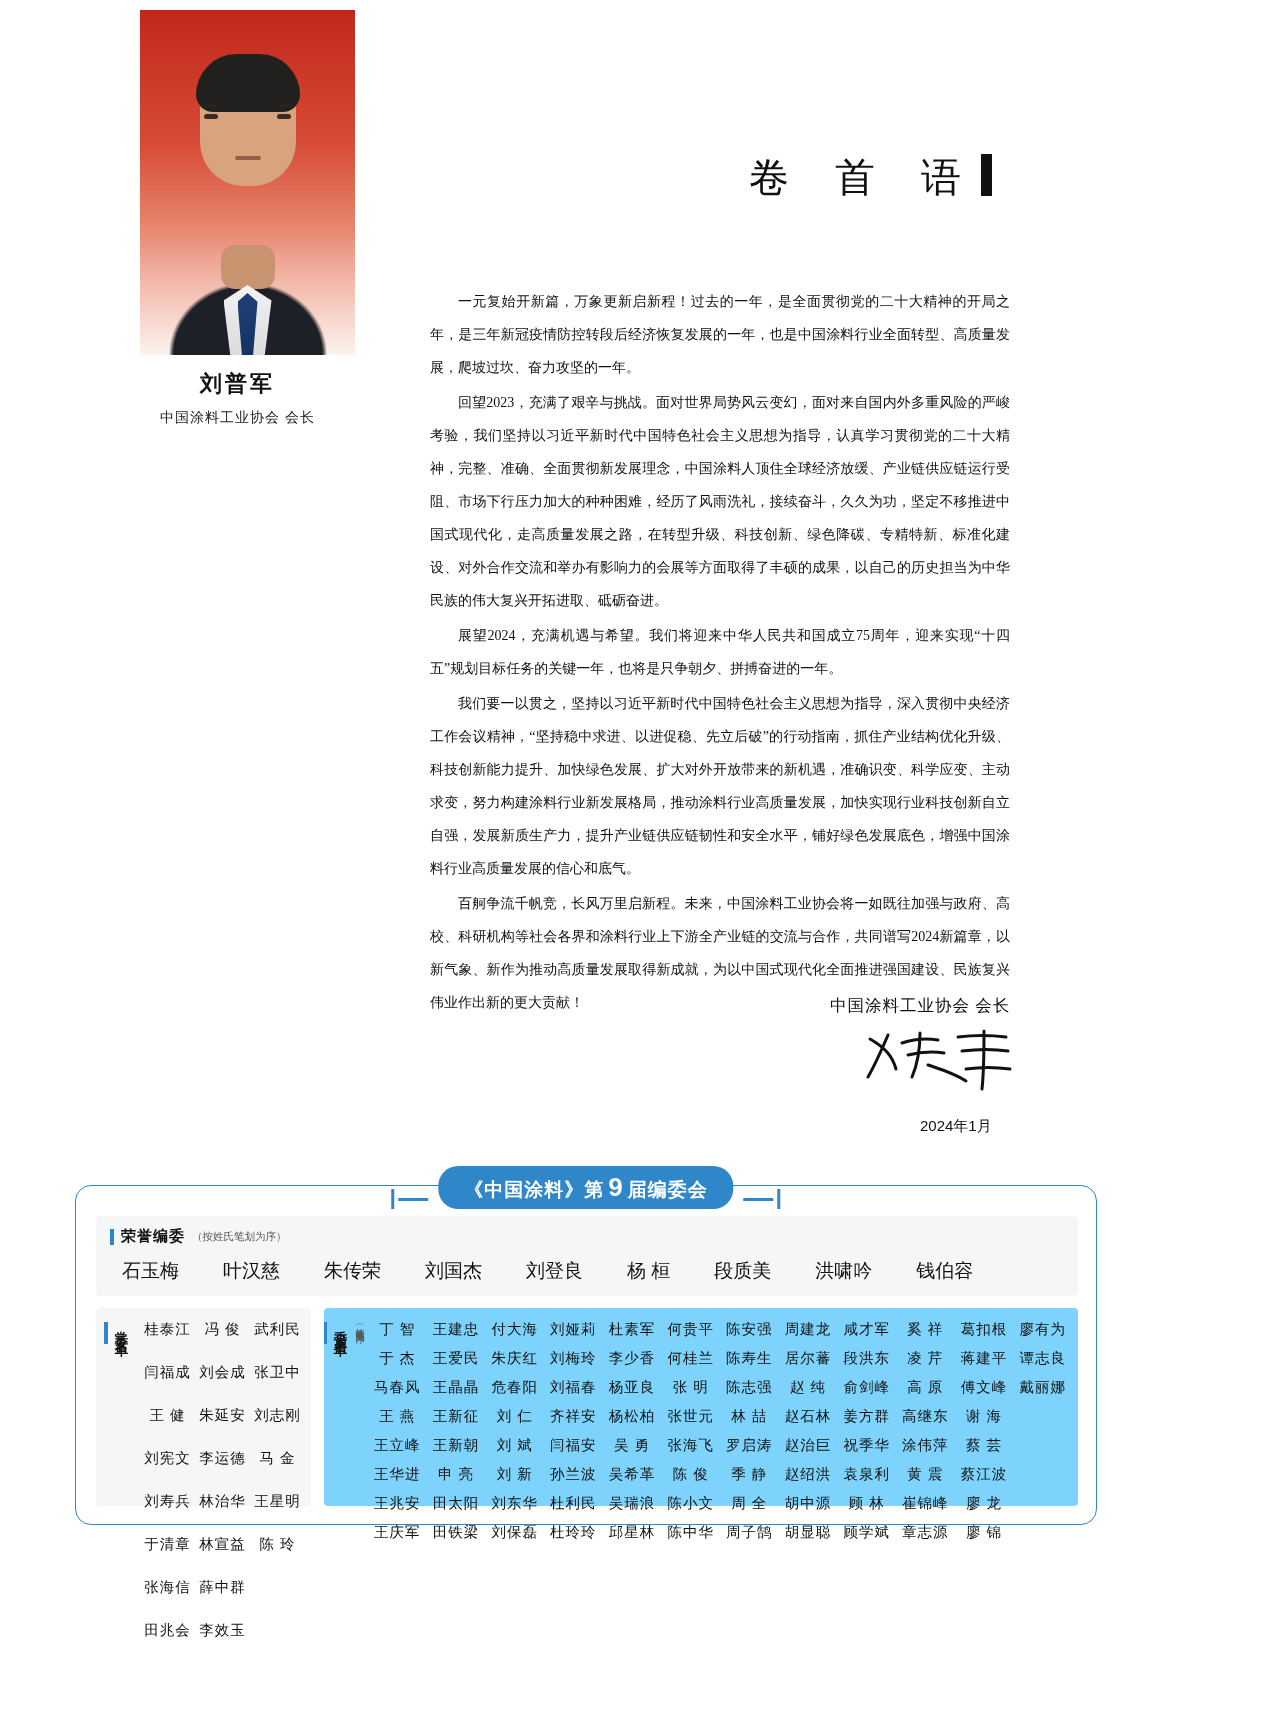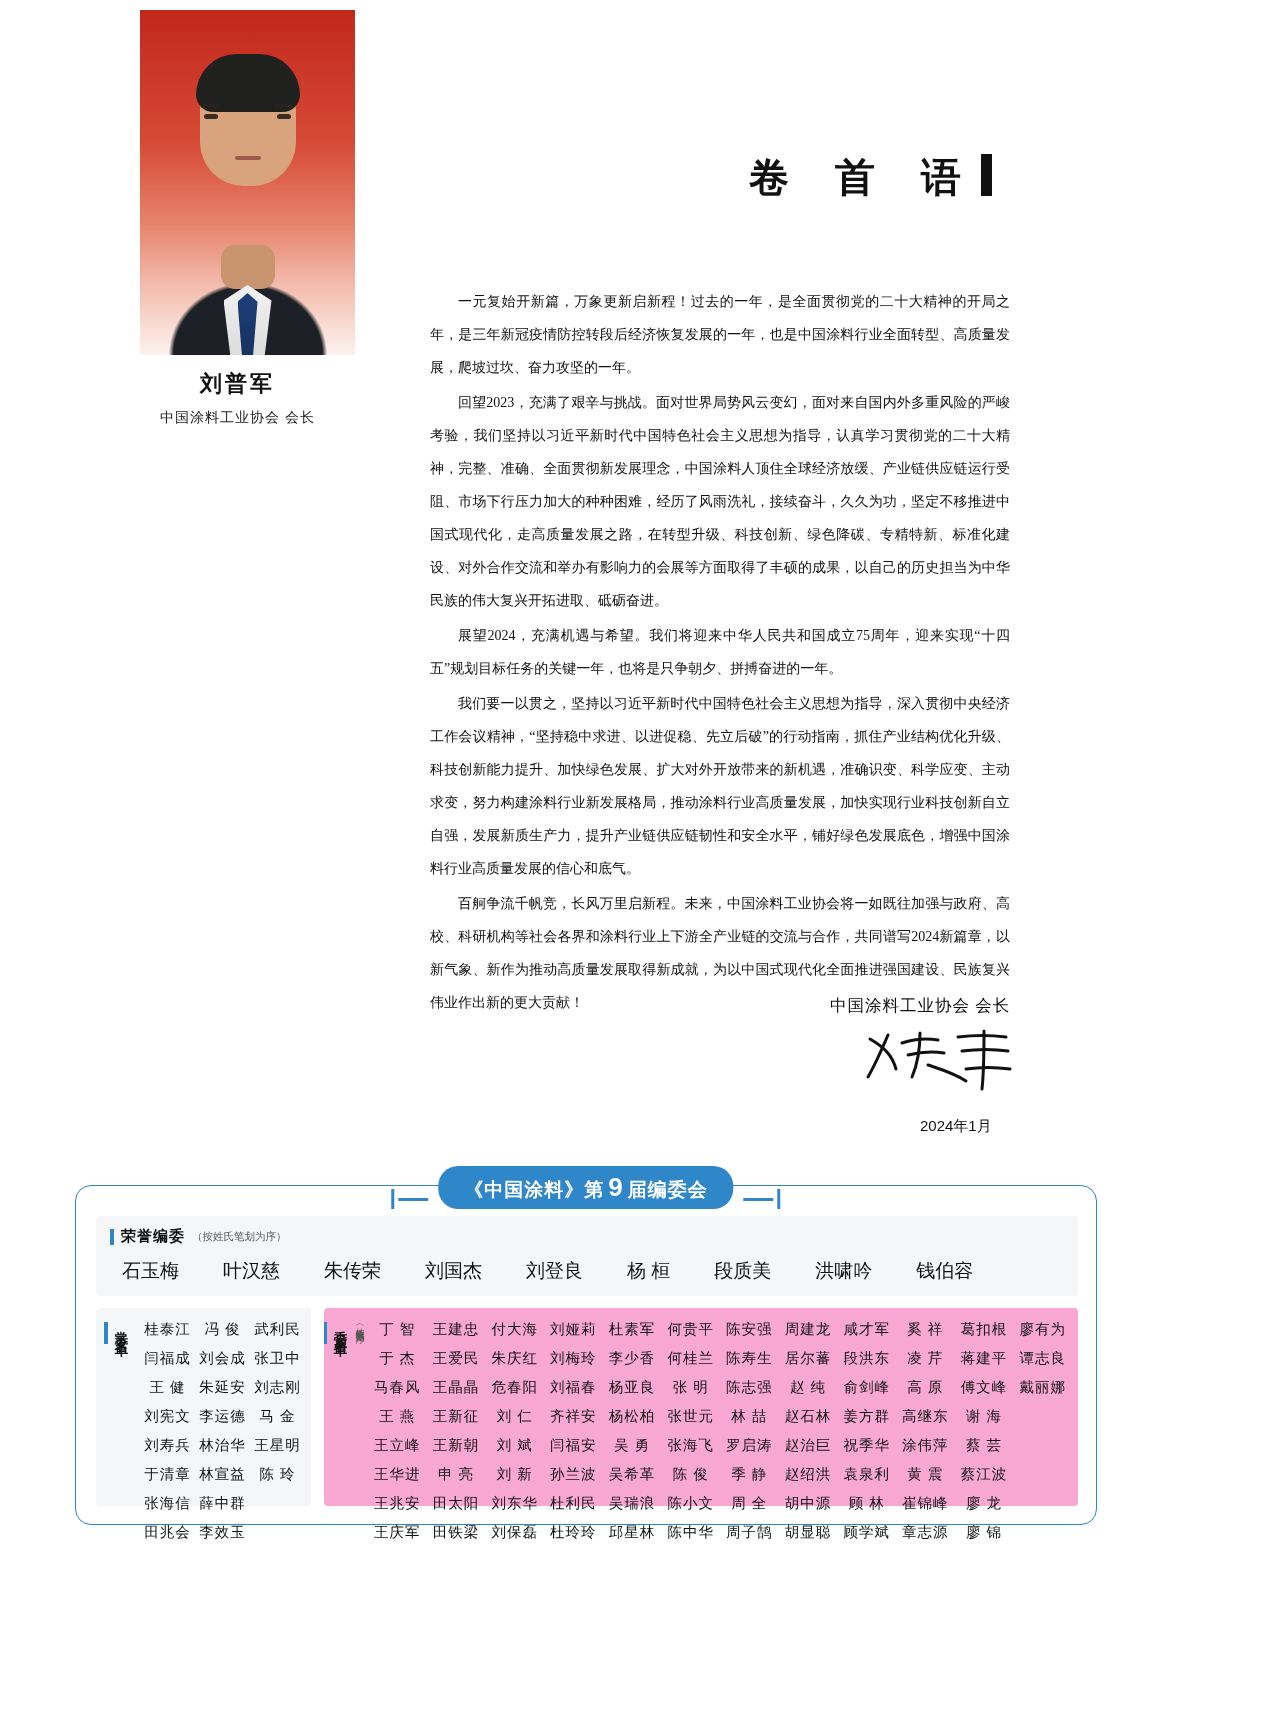--- a/index.html
+++ b/index.html
@@ -68,21 +68,21 @@
   .portrait .mouth {
     position: absolute; top: 146px; left: 50%; transform: translateX(-50%);
     width: 26px; height: 4px; background: #9c5c4b; border-radius: 3px;
   }
   .name-main { margin-top: 14px; font-size: 22px; letter-spacing: 3px; color:#111; font-family:"Liberation Sans", sans-serif; font-weight:600;}
   .name-sub  { margin-top: 10px; font-size: 14px; color:#222; letter-spacing: 1px; font-family:"Liberation Sans", sans-serif;}
 
   
   .heading {
     position: absolute; right: 283px; top: 150px;
-    font-size: 40px; letter-spacing: 18px; font-weight: 700;
+    font-size: 40px; letter-spacing: 18px; font-weight: 400;
     font-family: "Liberation Serif", serif; color:#111;
   }
   .heading .bar {
     display:inline-block; width: 11px; height: 42px; background:#111;
     vertical-align: -5px; margin-left: 2px;
   }
 
   
   .article {
     position: absolute; left: 430px; top: 285px; width: 580px;
@@ -139,40 +139,40 @@
     display:flex; gap: 44px; padding: 12px 0 0 26px; font-size: 19px; color:#111;
     font-family:"Liberation Sans", sans-serif;
   }
 
   .standing {
     position: absolute; left: 20px; top: 122px; width: 215px; height: 198px;
     background: #f4f6f7; border-radius: 4px; display:flex;
   }
   .members {
     position: absolute; left: 248px; top: 122px; width: 754px; height: 198px;
-    background: #f9a8d4; border-radius: 4px; display:flex;
+    background: #7dd3fc; border-radius: 4px; display:flex;
   }
   .vlabel {
     width: 42px; padding-top: 12px; display:flex; gap:4px; justify-content:center;
   }
   .vlabel .vbar { width: 4px; height: 22px; background:#2f86c8; margin-top:2px; }
   .vlabel .vtext {
     writing-mode: vertical-rl; font-size: 13.5px; letter-spacing: 4px; color:#111;
     font-family:"Liberation Sans", sans-serif; font-weight:600;
   }
   .vlabel .vnote {
     writing-mode: vertical-rl; font-size: 9px; letter-spacing: 1px; color:#555;
     font-family:"Liberation Sans", sans-serif;
   }
   .grid {
     flex: 1; display: grid; padding: 12px 6px 0 2px;
     font-size: 14.5px; color:#111; font-family:"Liberation Sans", sans-serif;
     align-content: start;
   }
-  .grid.standing-grid { grid-template-columns: repeat(3, 1fr); row-gap: 10px; }
+  .grid.standing-grid { grid-template-columns: repeat(3, 1fr); row-gap: 24px; }
   .grid.members-grid  { grid-template-columns: repeat(9, 1fr); row-gap: 10px; }
   .cell { text-align: center; letter-spacing: 1px; white-space: nowrap; }
 </style>
 </head>
 <body>
 
 <div class="page">
 
   <div class="portrait-block">
     <div class="portrait">

